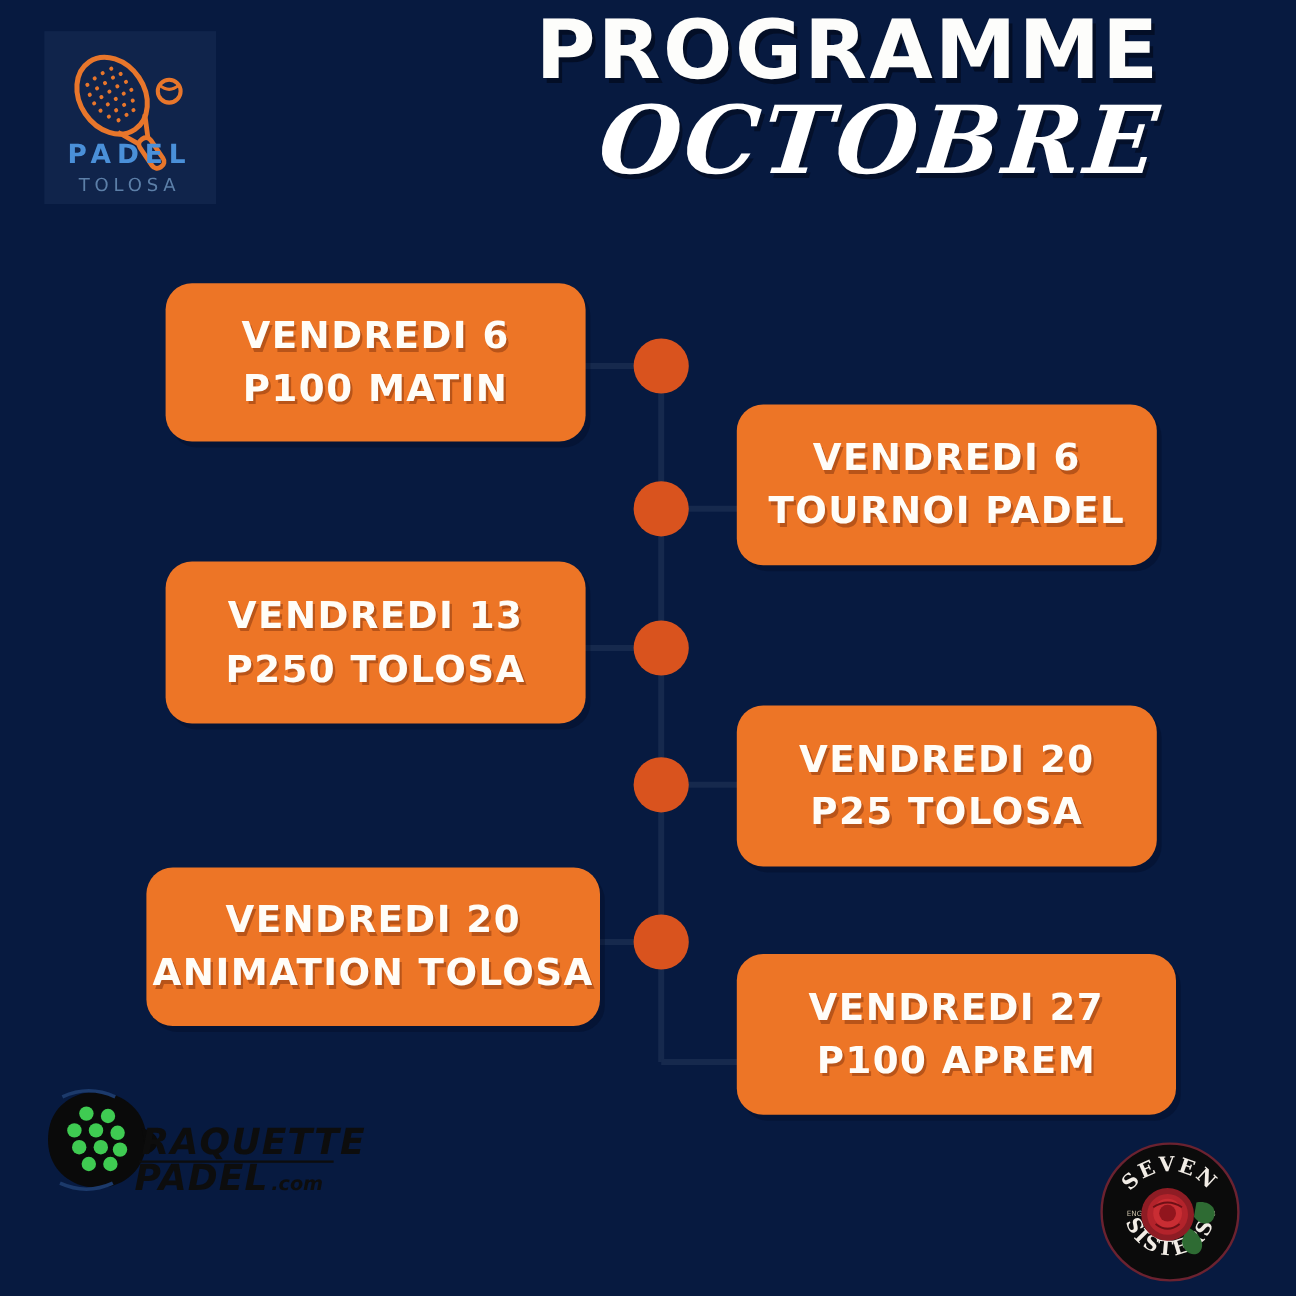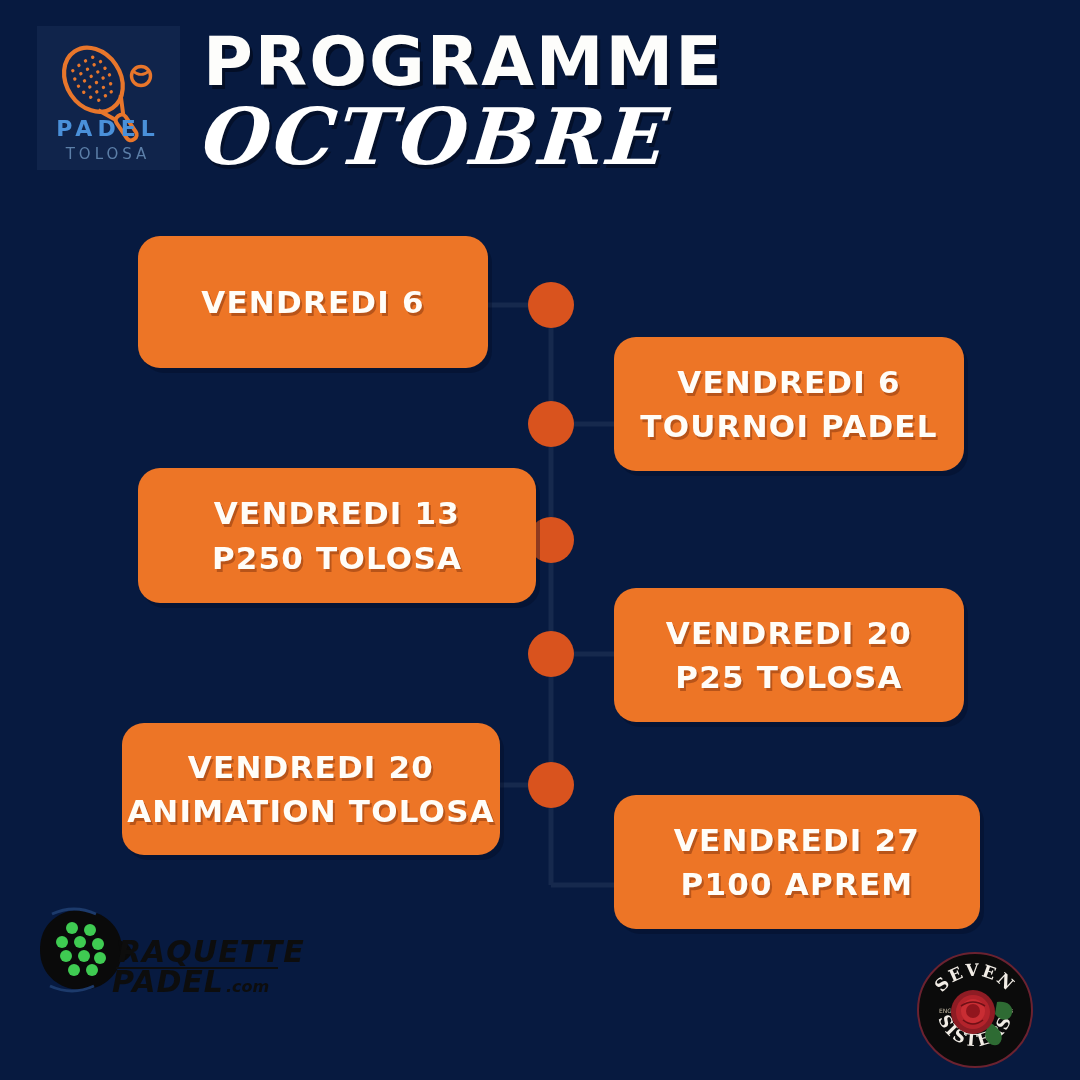--- a/index.html
+++ b/index.html
@@ -33,25 +33,24 @@
     top: 26px;
     width: 143px;
     height: 144px;
     background: #10244b;
     display: block;
   }
   .brand-logo svg { display: block; width: 100%; height: 100%; }
 
   .title-block {
     position: absolute;
-    left: 203px;
+    left: 187px;
     top: 8px;
     width: 780px;
-    text-align: left;
-    margin-top: 19px;
+    text-align: right;
   }
 
   .title-main {
     font-family: "DejaVu Sans", sans-serif;
     font-size: 68px;
     font-weight: 700;
     letter-spacing: 2px;
     color: #fdfdfb;
     line-height: 1.02;
     text-shadow: 3px 4px 0 rgba(3,10,28,0.72);
@@ -216,28 +215,29 @@
     </svg>
 
     <div class="node-dot" style="left:551px; top:95px;"></div>
     <div class="node-dot" style="left:551px; top:214px;"></div>
     <div class="node-dot" style="left:551px; top:330px;"></div>
     <div class="node-dot" style="left:551px; top:444px;"></div>
     <div class="node-dot" style="left:551px; top:575px;"></div>
 
     <div class="card" style="left:138px; top:26px; width:350px; height:132px;">
       <span class="card-line">VENDREDI 6</span>
+      <span class="card-line">P100 MATIN</span>
     </div>
 
     <div class="card" style="left:614px; top:127px; width:350px; height:134px;">
       <span class="card-line">VENDREDI 6</span>
       <span class="card-line">TOURNOI PADEL</span>
     </div>
 
-    <div class="card" style="left:138px; top:258px; width:398px; height:135px;">
+    <div class="card" style="left:138px; top:258px; width:350px; height:135px;">
       <span class="card-line">VENDREDI 13</span>
       <span class="card-line">P250 TOLOSA</span>
     </div>
 
     <div class="card" style="left:614px; top:378px; width:350px; height:134px;">
       <span class="card-line">VENDREDI 20</span>
       <span class="card-line">P25 TOLOSA</span>
     </div>
 
     <div class="card" style="left:122px; top:513px; width:378px; height:132px;">

